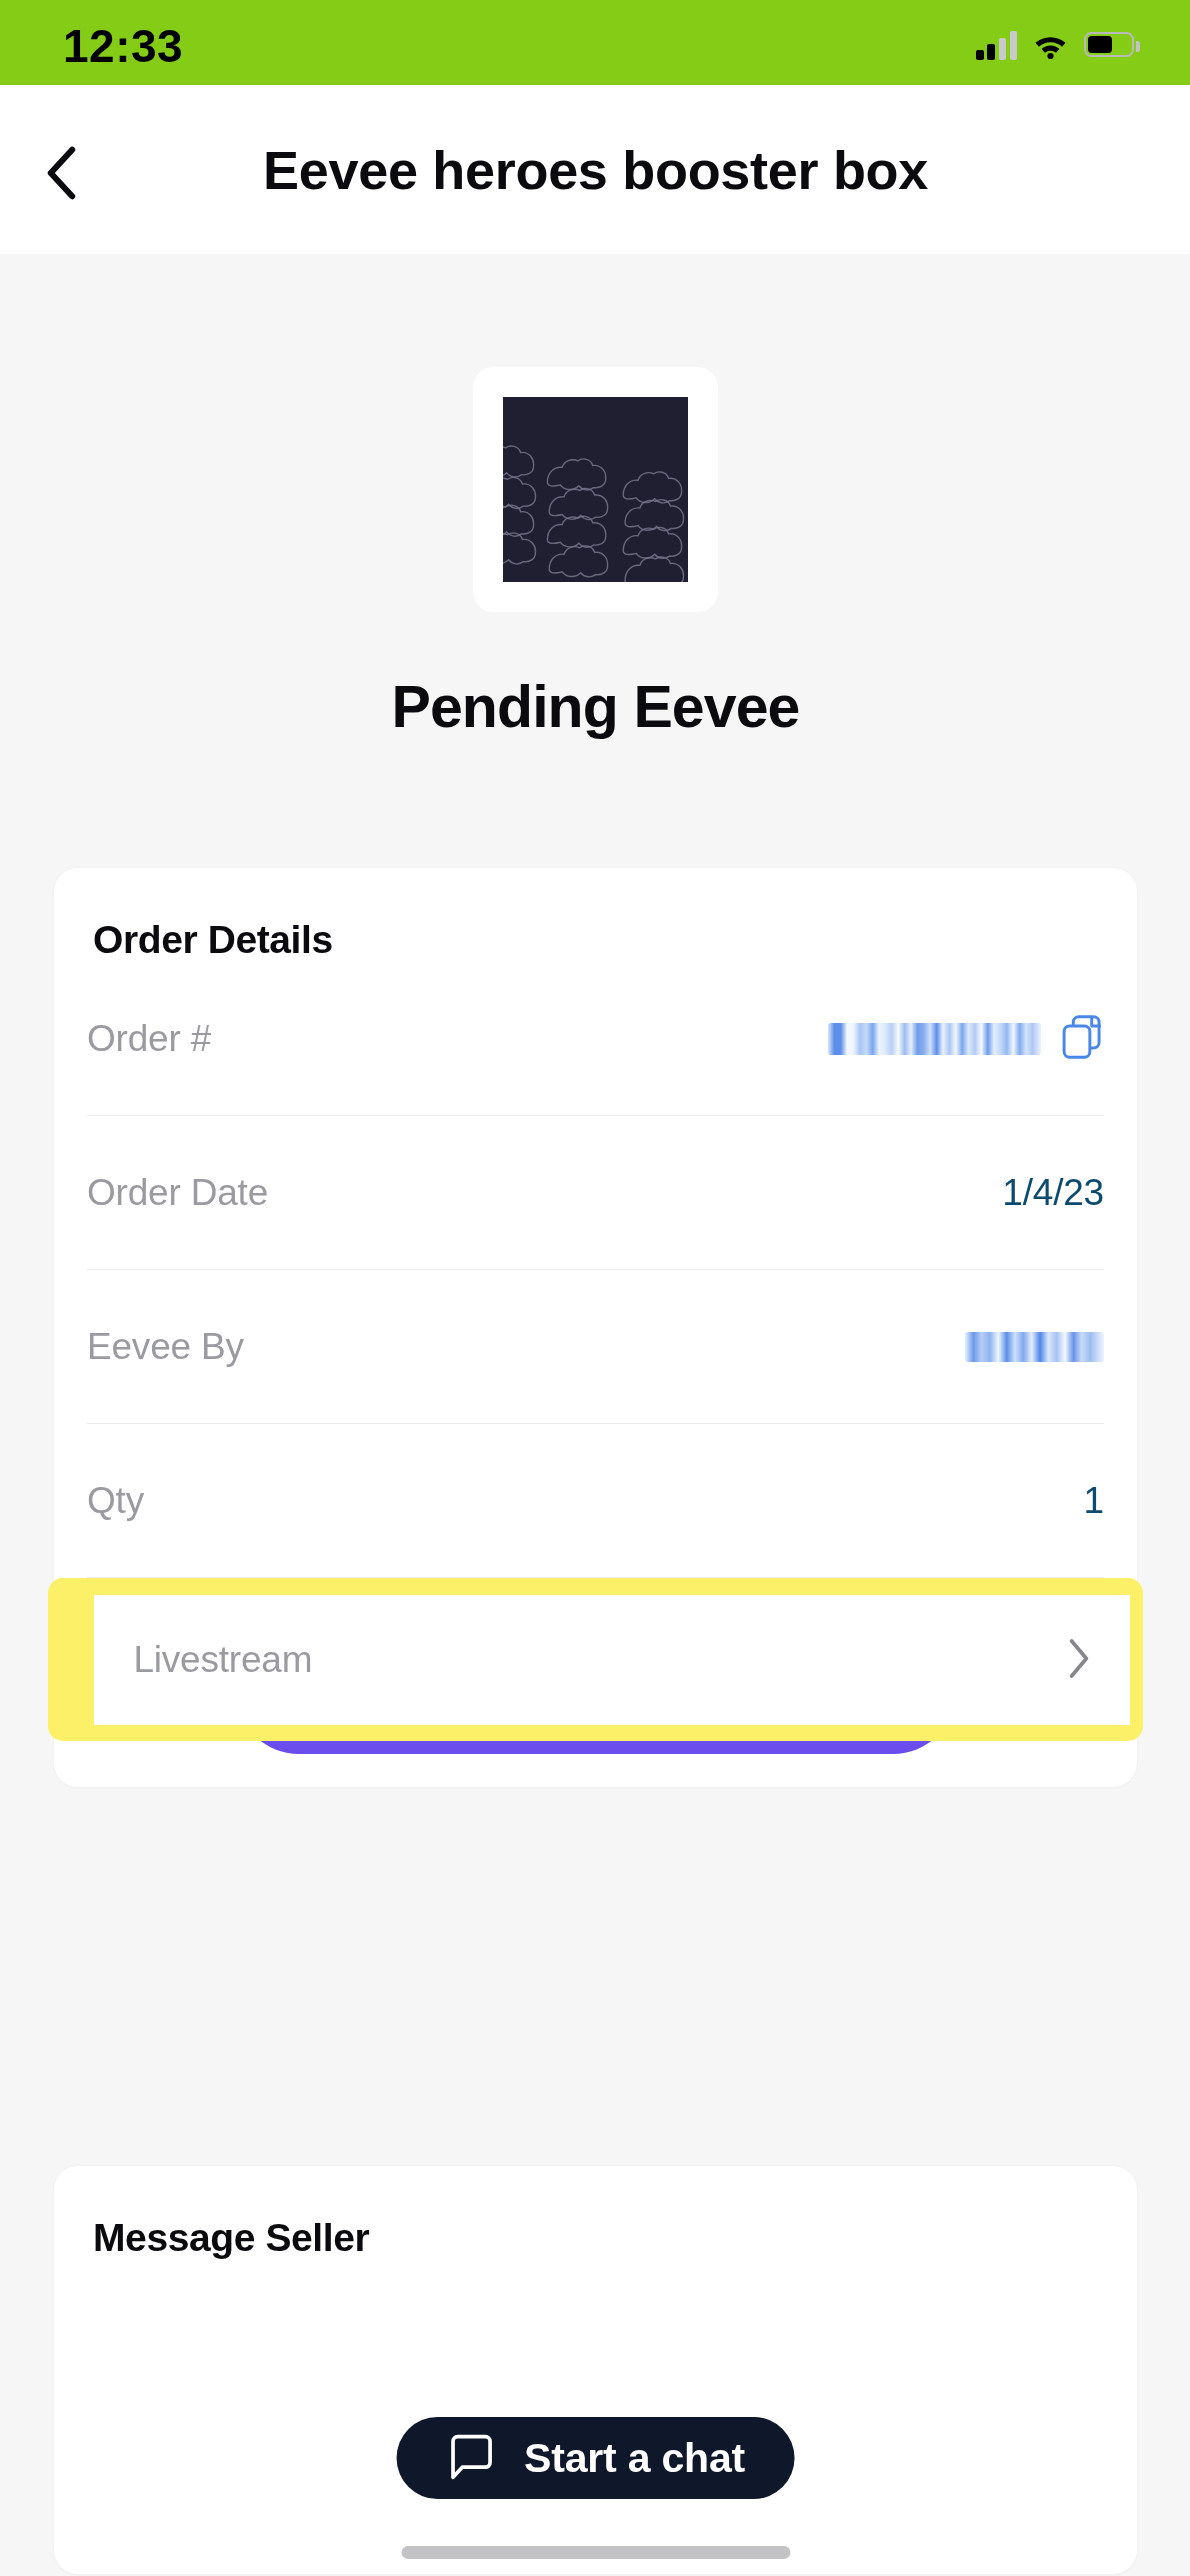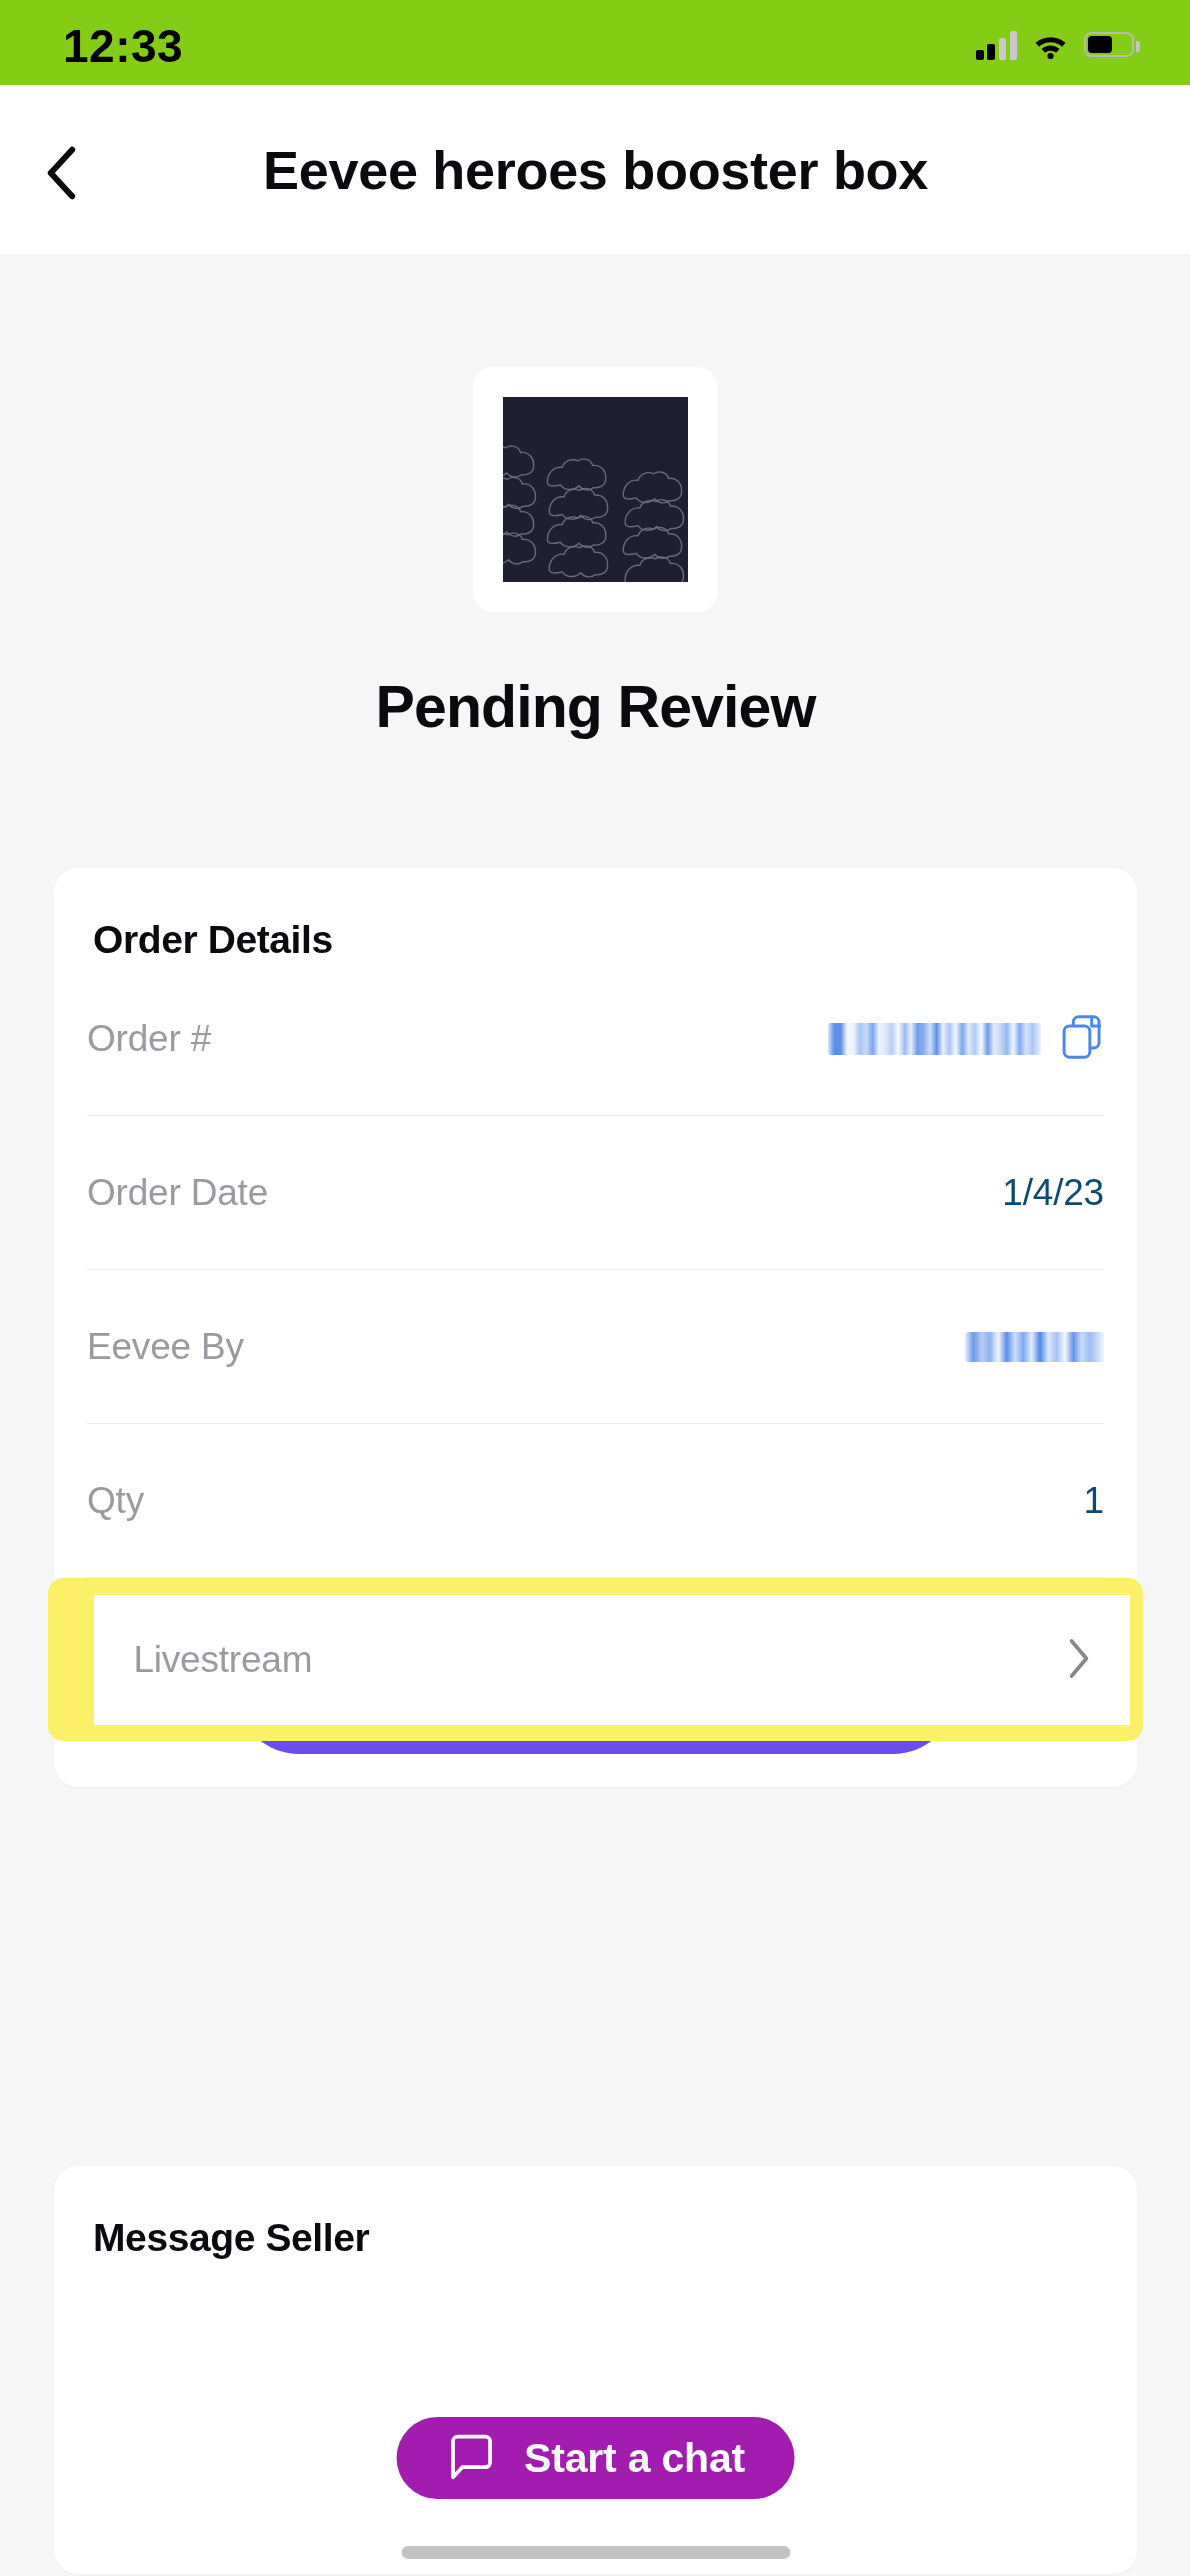--- a/index.html
+++ b/index.html
@@ -160,21 +160,21 @@
   #message-card {
     position:absolute; left:54px; top:1912px; width:1083px; height:408px;
     background:#ffffff; border-radius:24px;
     box-shadow:0 0.9px 2.8px rgba(0,0,0,0.035);
   }
 
   
   #chat-btn {
     position:absolute; left:50%; transform:translateX(-50%);
     top:2417px; height:82px; padding:0 50px;
-    background:#a21caf; border-radius:56px;
+    background:#0f172a; border-radius:56px;
     display:flex; align-items:center; justify-content:center; gap:28px;
     cursor:pointer; z-index:20;
   }
   #chat-btn .label {
     font-size:41px; font-weight:700; color:#ffffff; letter-spacing:-0.2px;
   }
 
   
   #home-indicator {
     position:absolute; left:50%; transform:translateX(-50%);
@@ -240,21 +240,21 @@
           <use href="#cld" x="-32" y="116"></use>
           <use href="#cld" x="46" y="128"></use>
           <use href="#cld" x="128" y="140"></use>
           <use href="#cld" x="-30" y="146"></use>
           <use href="#cld" x="48" y="160"></use>
           <use href="#cld" x="130" y="172"></use>
         </svg>
       </div>
     </div>
 
-    <div id="status-title">Pending Review</div>
+    <div id="status-title">Pending Eevee</div>
 
     <div id="order-card">
 
       <div class="card-title">Order Details</div>
 
       <div class="detail-row">
         <span class="detail-label">Order #</span>
         <span class="value-group">
           <span class="redacted order"></span>
           <span>

